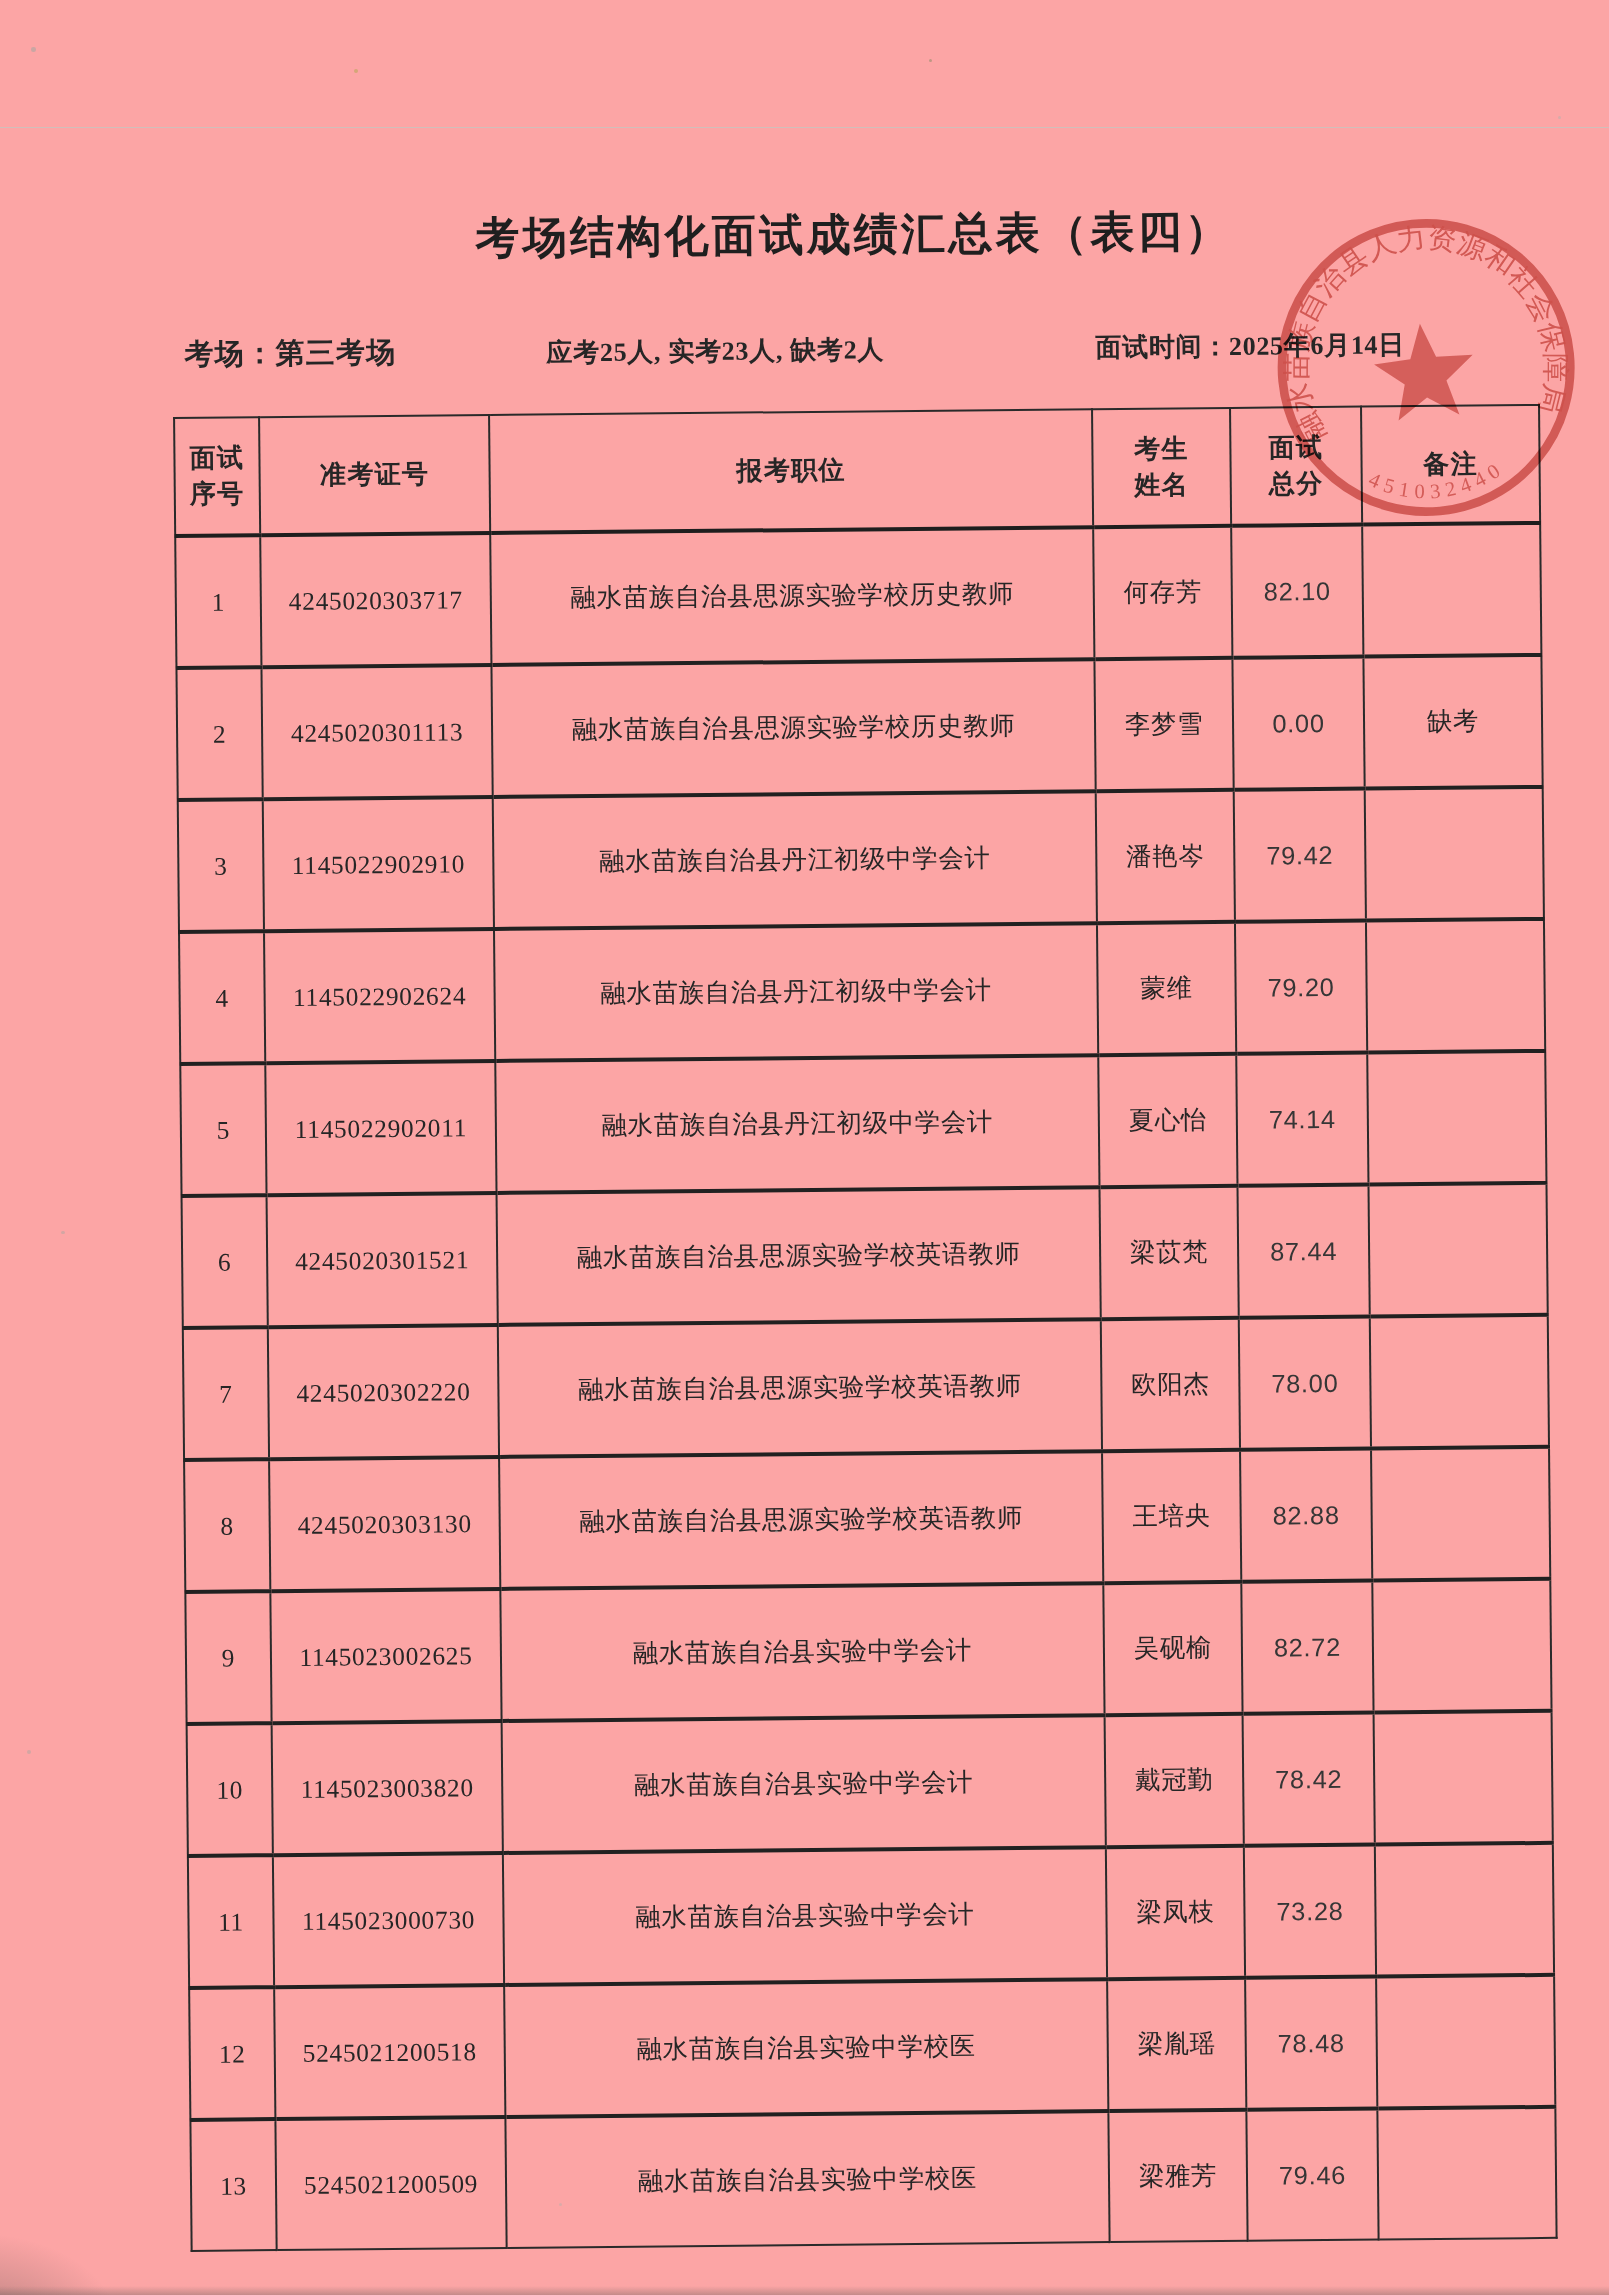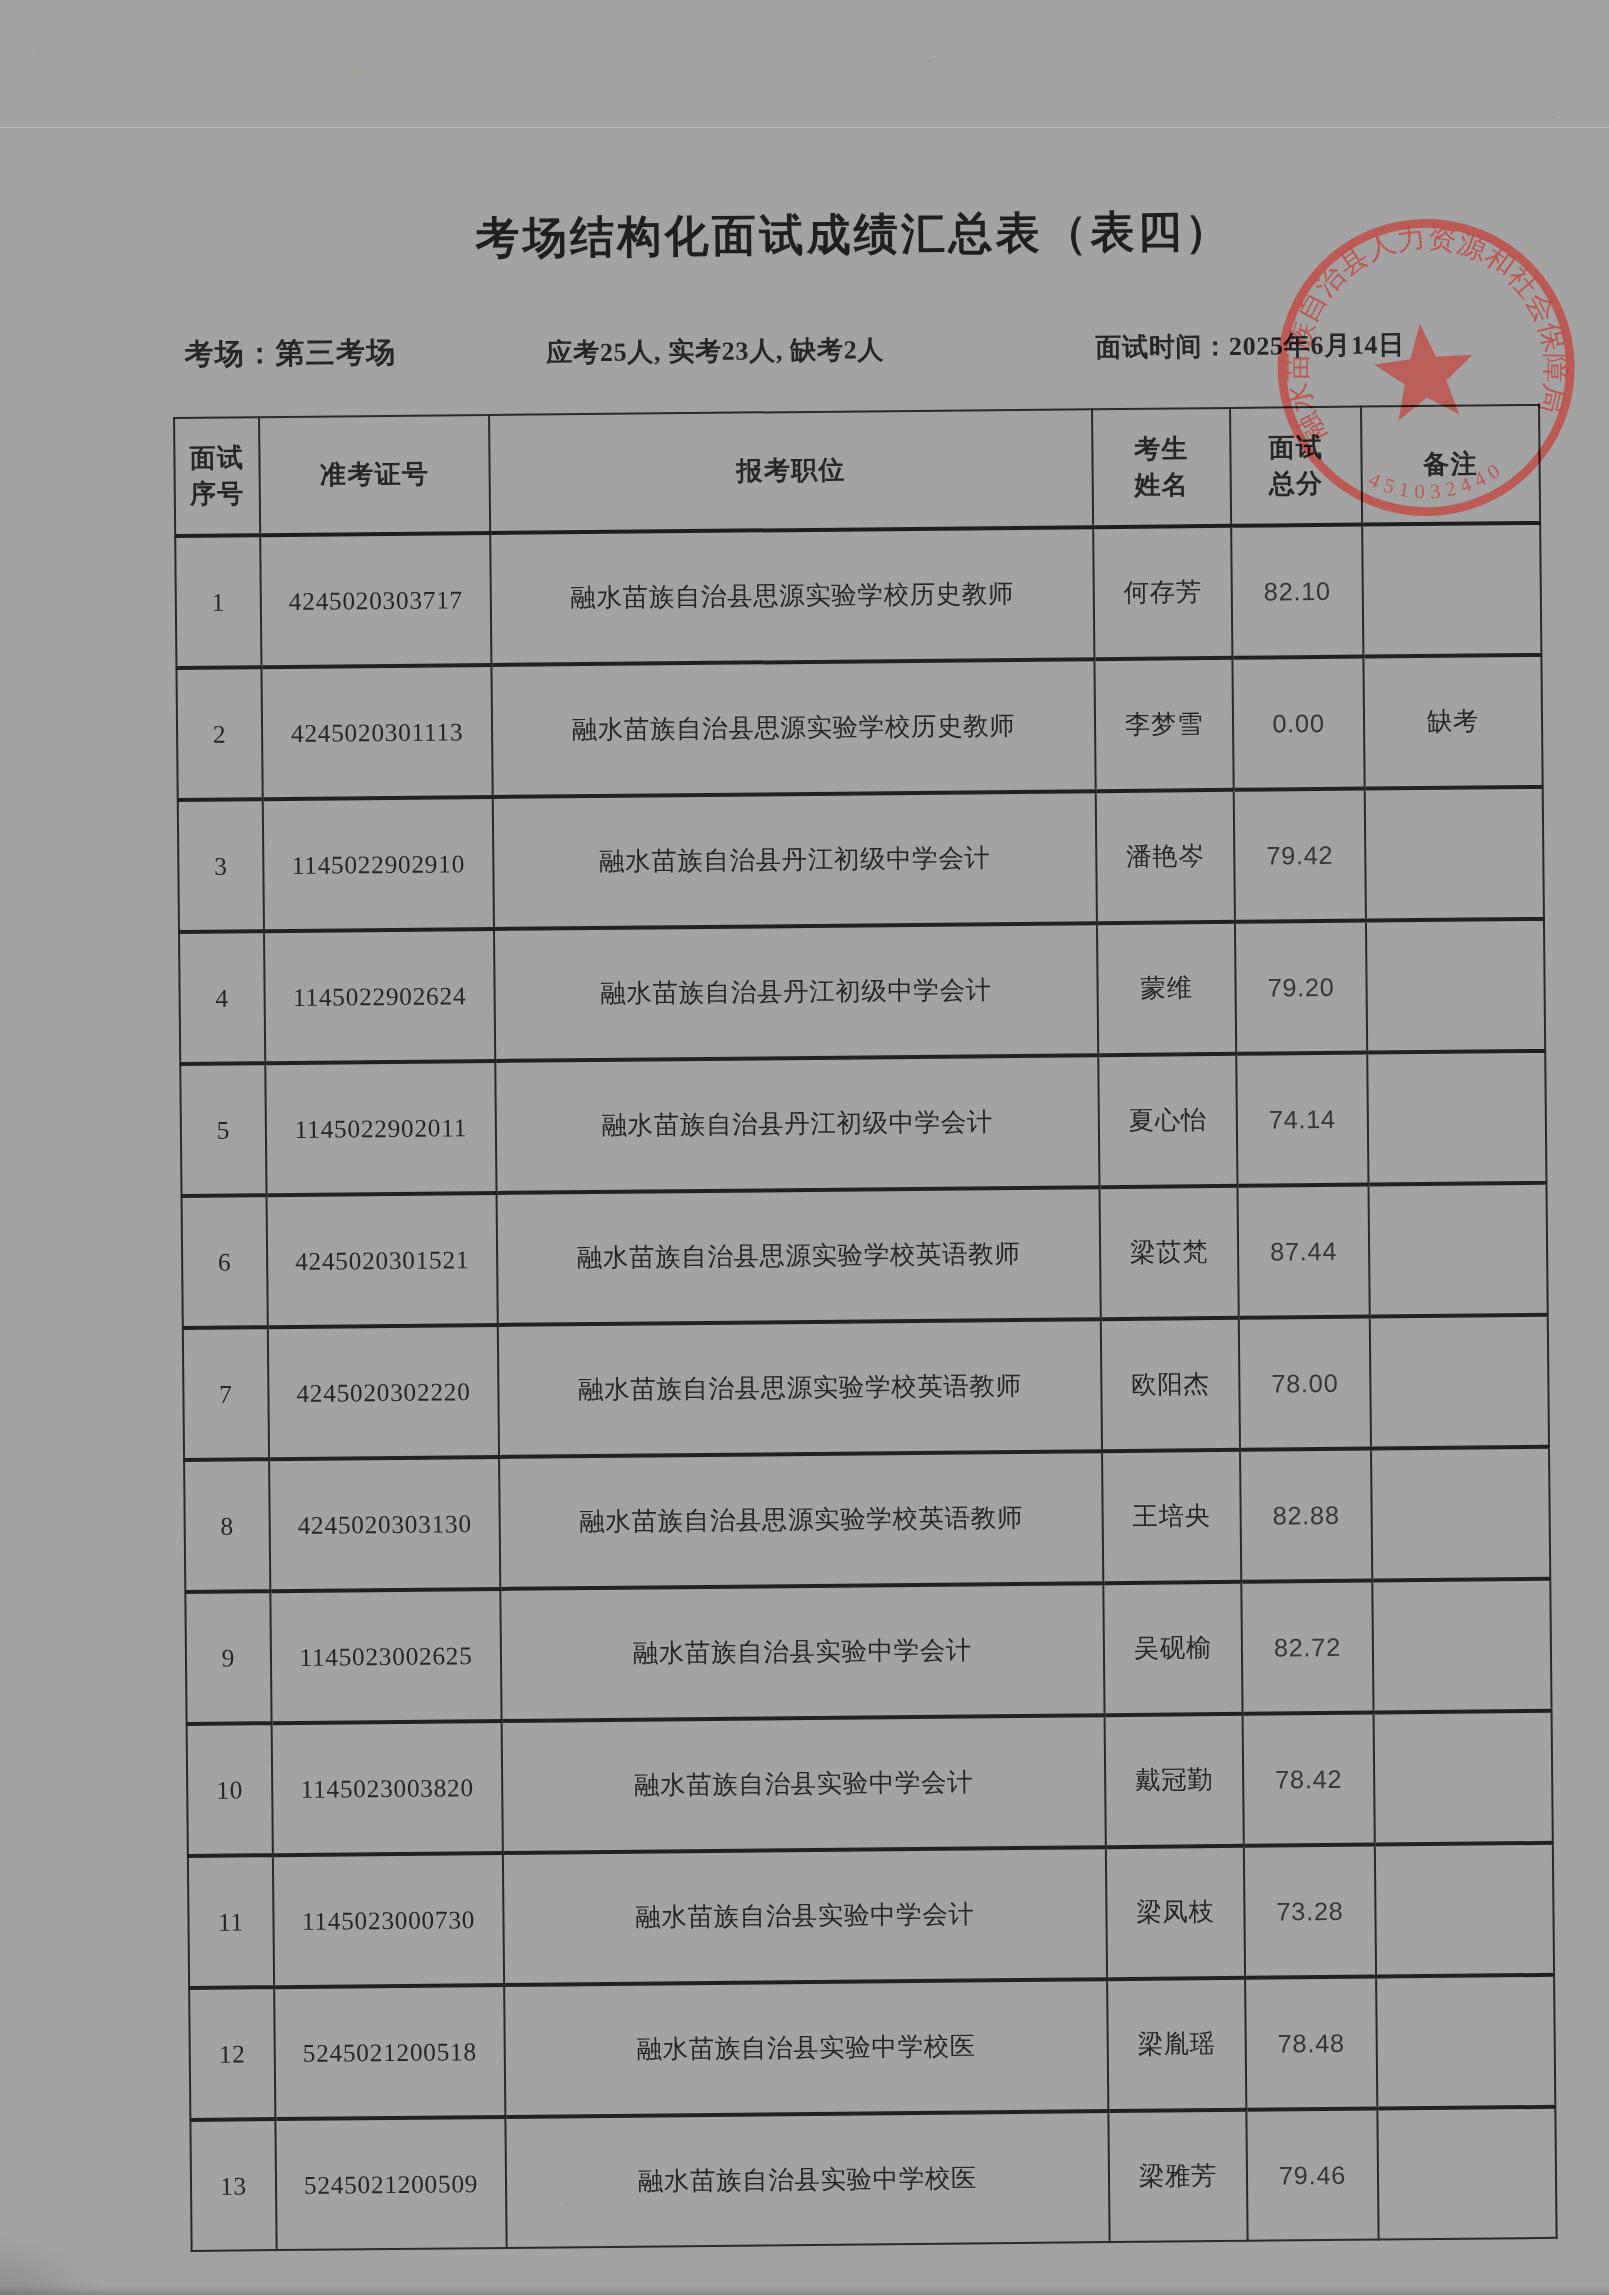--- a/index.html
+++ b/index.html
@@ -1,19 +1,19 @@
 <!DOCTYPE html>
 <html style="font-size:10.7px"><head>
 <meta charset="utf-8">
 <style>
   html,body{margin:0;padding:0;background:#e8e7e3;}
   .page{
     position:relative;
     width:1609px;height:2295px;
-    background:#a3a3a3;
+    background:#fca5a5;
     overflow:hidden;
     font-family:"Liberation Serif","DejaVu Serif",serif;
     color:#262626;
   }
   
   .scan-edge-line{
     position:absolute;left:0;top:127px;width:1609px;height:1.3px;
     background:#c6c4bf;opacity:.8;
   }
   .scan-bottom-band{

